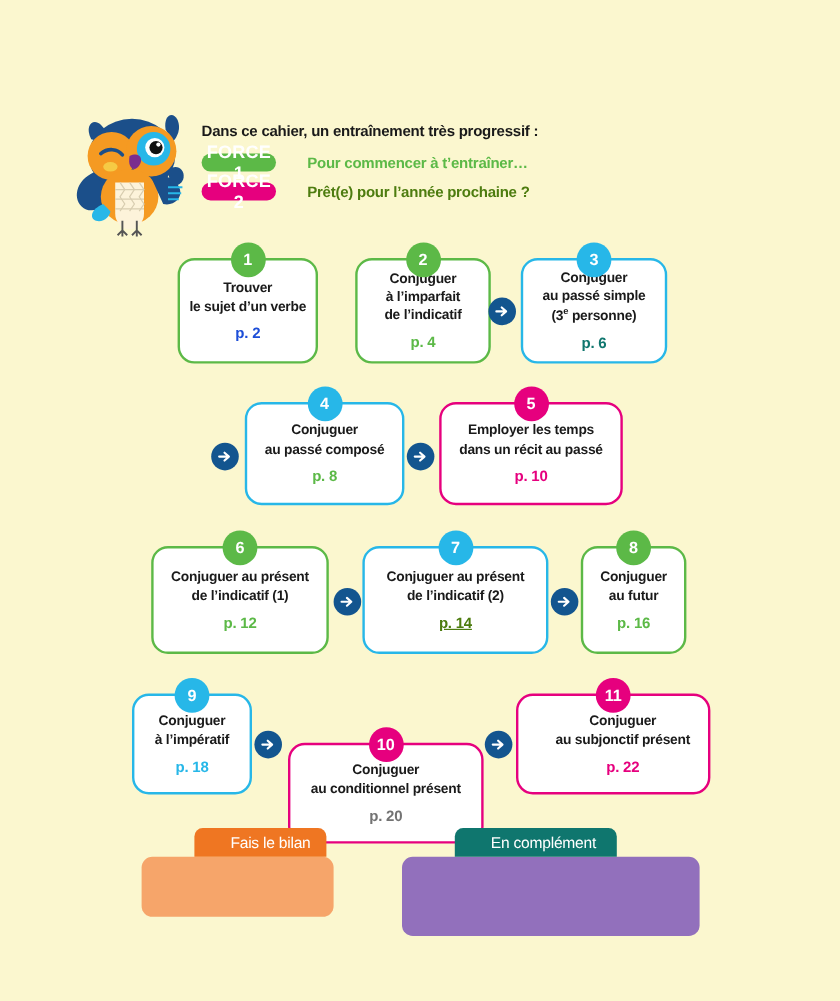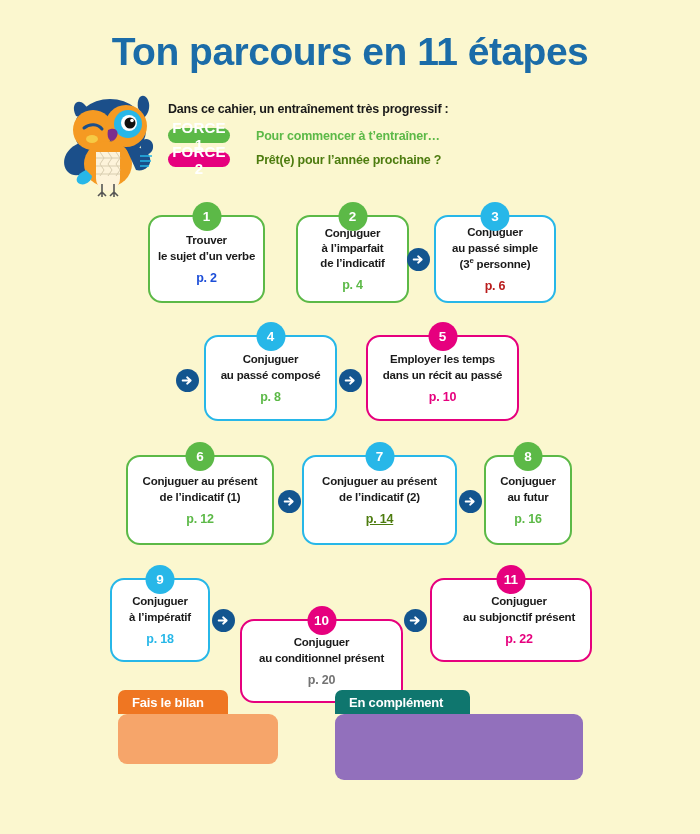--- a/index.html
+++ b/index.html
@@ -73,23 +73,23 @@
     position: absolute; width: 23px; height: 23px;
     border-radius: 50%; background: #13558f;
     display: flex; align-items: center; justify-content: center;
     z-index: 4;
   }
   .arrow svg { display: block; }
 
   
   .panel-tab {
     position: absolute; border-radius: 7px 7px 0 0;
-    color: #ffffff; font-size: 13px; font-weight: bold;
-    display: flex; align-items: center; padding-left: 14px;
-    letter-spacing: -0.2px; z-index: 2;
+    color: #ffffff; font-size: 13px; font-weight: normal;
+    display: flex; align-items: center; padding-left: 30px;
+    letter-spacing: -0.2px; z-index: 2; margin-left: 44px;
   }
   .panel-body { position: absolute; border-radius: 9px; z-index: 1; }
 
   .bilan-line {
     position: absolute; color: #ffffff; font-size: 11.5px;
     font-weight: bold; letter-spacing: -0.2px;
   }
 
   .comp-item {
     display: flex; align-items: center;
@@ -102,21 +102,20 @@
   }
   .comp-strong { font-weight: bold; }
   .comp-hl { font-weight: bold; color: #ffe400; }
   .comp-soft { color: #ded2ea; font-weight: normal; margin-left: 4px; font-size: 10.5px; }
 </style>
 </head>
 <body style="background: rgb(251, 247, 207);">
 
 <div class="page">
 
-  <div class="title" style="color: rgb(27, 108, 168);">Ton parcours en 11 étapes</div>
 
   <div class="owl">
     <svg viewBox="0 0 118 112" width="118" height="112">
 
       <path d="M30 56 C12 62 8 78 16 86 C24 94 40 86 44 74 Z" fill="#1b4f8a"></path>
 
       <path d="M24 30 C18 18 26 12 32 18 C38 24 40 30 40 34 Z" fill="#1b4f8a"></path>
       <path d="M86 22 C84 10 92 6 96 14 C99 21 96 28 92 32 Z" fill="#1b4f8a"></path>
 
       <ellipse cx="58" cy="44" rx="36" ry="31" fill="#1b4f8a"></ellipse>
@@ -191,21 +190,21 @@
         </div>
         <div class="card-page" style="color: rgb(92, 185, 71);">p. 4</div>
       </div>
       <div class="card" style="left: 434px; top: 215px; width: 122px; height: 88px; border-color: rgb(39, 183, 232);">
         <div class="badge" style="background: rgb(39, 183, 232);">3</div>
         <div class="card-title">
           <div>Conjuguer</div>
           <div>au passé simple</div>
           <div>(3<sup style="font-size:0.68em">e</sup> personne)</div>
         </div>
-        <div class="card-page" style="color: #b91c1c; text-align: right;">p. 6</div>
+        <div class="card-page" style="color: #0f766e; text-align: right;">p. 6</div>
       </div>
       <div class="card" style="left: 204px; top: 335px; width: 133px; height: 86px; border-color: rgb(39, 183, 232);">
         <div class="badge" style="background: rgb(39, 183, 232);">4</div>
         <div class="card-title">
           <div>Conjuguer</div>
           <div>au passé composé</div>
         </div>
         <div class="card-page" style="color: rgb(92, 185, 71);">p. 8</div>
       </div>
       <div class="card" style="left: 366px; top: 335px; width: 153px; height: 86px; border-color: rgb(230, 0, 126);">

